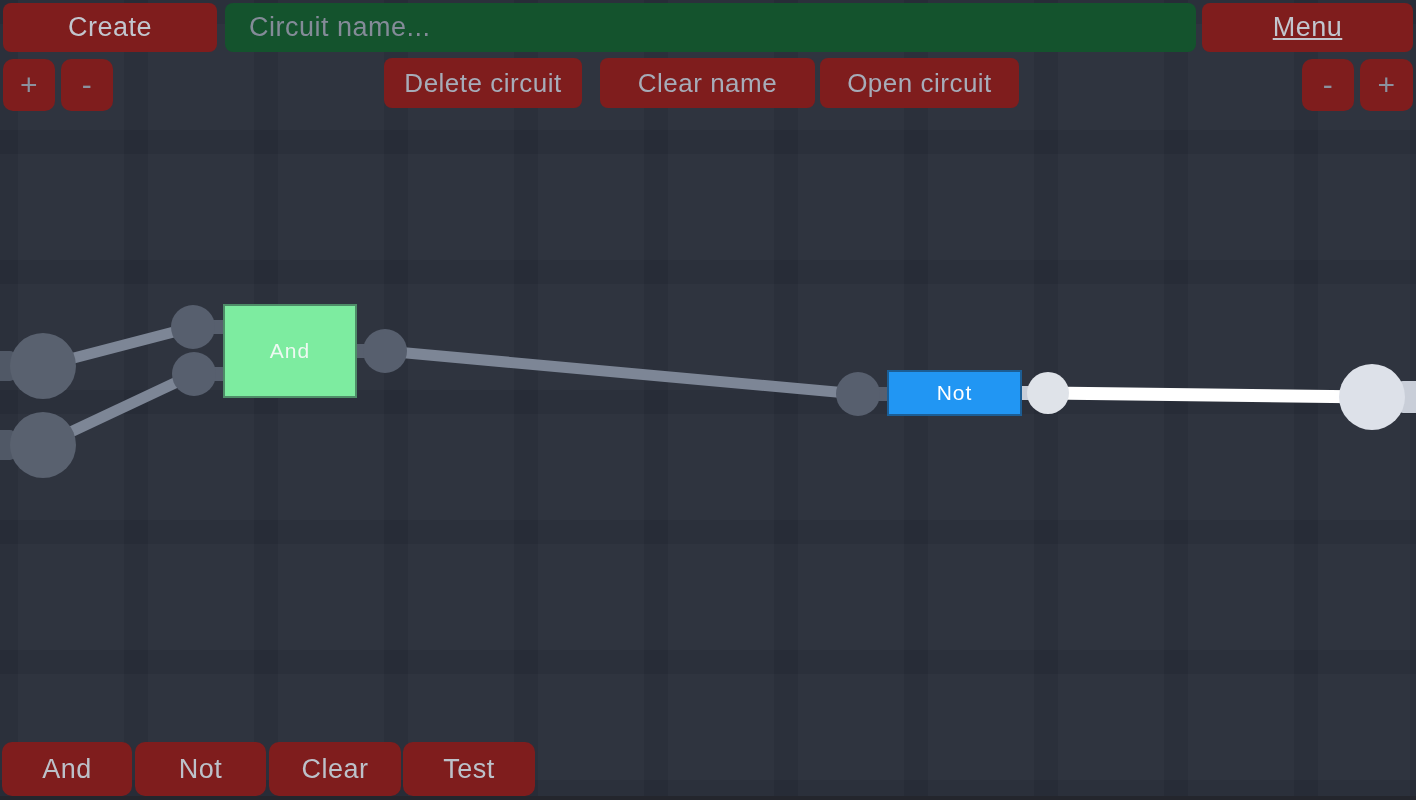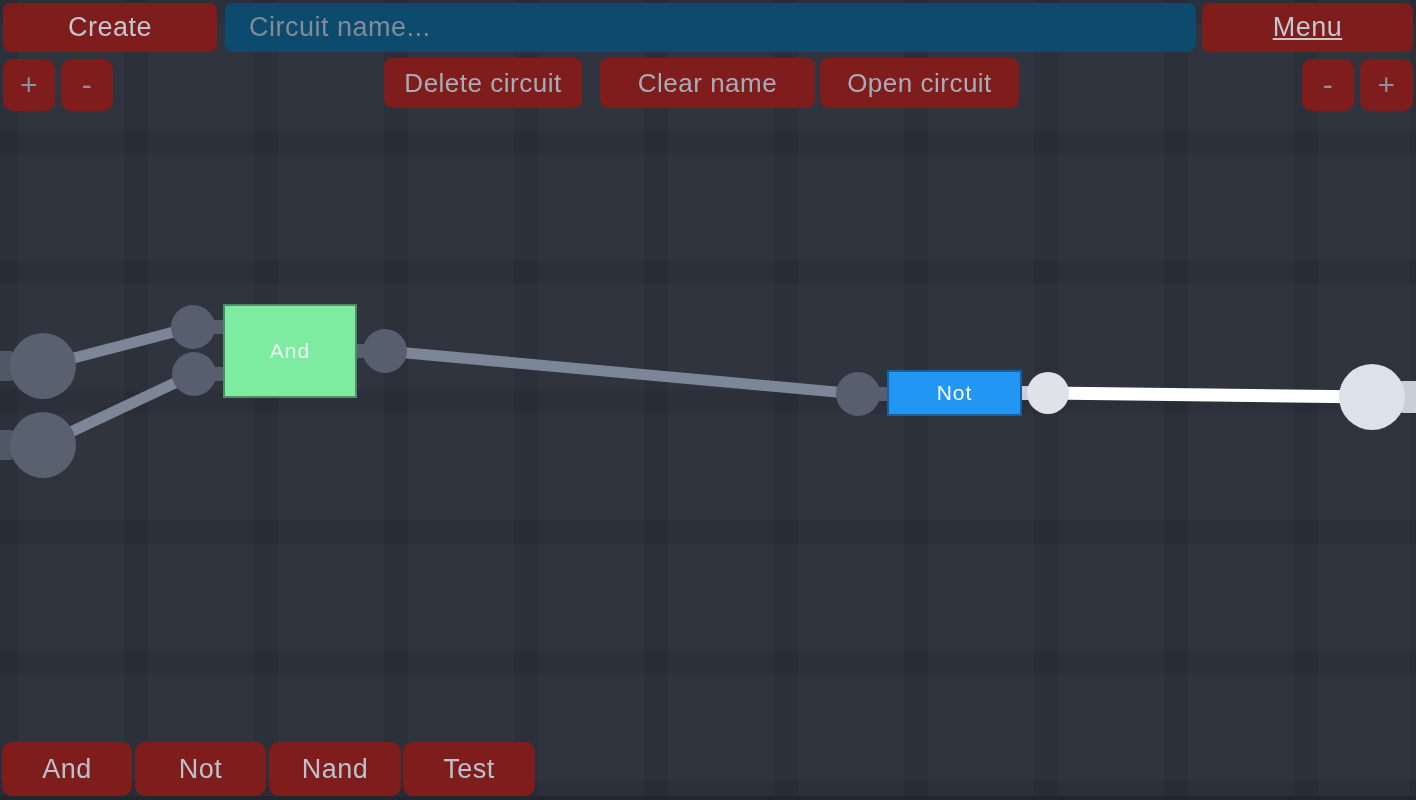--- a/index.html
+++ b/index.html
@@ -28,21 +28,21 @@
     cursor: pointer;
     user-select: none;
     z-index: 3;
   }
   .btn.bright { color: #c2c6ce; font-size: 27px; }
   .btn.small  { border-radius: 10px; font-size: 30px; color: #8b919e; }
   .btn.palette-btn { border-radius: 10px; color: #bcc1c9; font-size: 27px; }
 
   .name-input {
     position: absolute; box-sizing: border-box;
-    background: #0c4a6e;
+    background: #14532d;
     border: none; outline: none;
     border-radius: 8px;
     color: #c6cad2;
     font-size: 27px;
     letter-spacing: 0.5px;
     padding: 0 24px;
     font-family: "Liberation Sans", sans-serif;
     z-index: 3;
   }
   .name-input::placeholder { color: #848b98; opacity: 1; }
@@ -120,16 +120,16 @@
 
 <div class="btn" style="left:384px; top:58px; width:198px; height:50px;">Delete circuit</div>
 <div class="btn" style="left:600px; top:58px; width:215px; height:50px;">Clear name</div>
 <div class="btn" style="left:820px; top:58px; width:199px; height:50px;">Open circuit</div>
 
 <div class="btn small" style="left:1302px; top:59px; width:52px; height:52px;">-</div>
 <div class="btn small" style="left:1360px; top:59px; width:53px; height:52px;">+</div>
 
 <div class="btn palette-btn" style="left:2px; top:742px; width:130px; height:54px;">And</div>
 <div class="btn palette-btn" style="left:135px; top:742px; width:131px; height:54px;">Not</div>
-<div class="btn palette-btn" style="left:269px; top:742px; width:132px; height:54px;">Nand</div>
+<div class="btn palette-btn" style="left:269px; top:742px; width:132px; height:54px;">Clear</div>
 <div class="btn palette-btn" style="left:403px; top:742px; width:132px; height:54px;">Test</div>
 
 <div class="bottom-strip"></div>
 
 </body></html>

